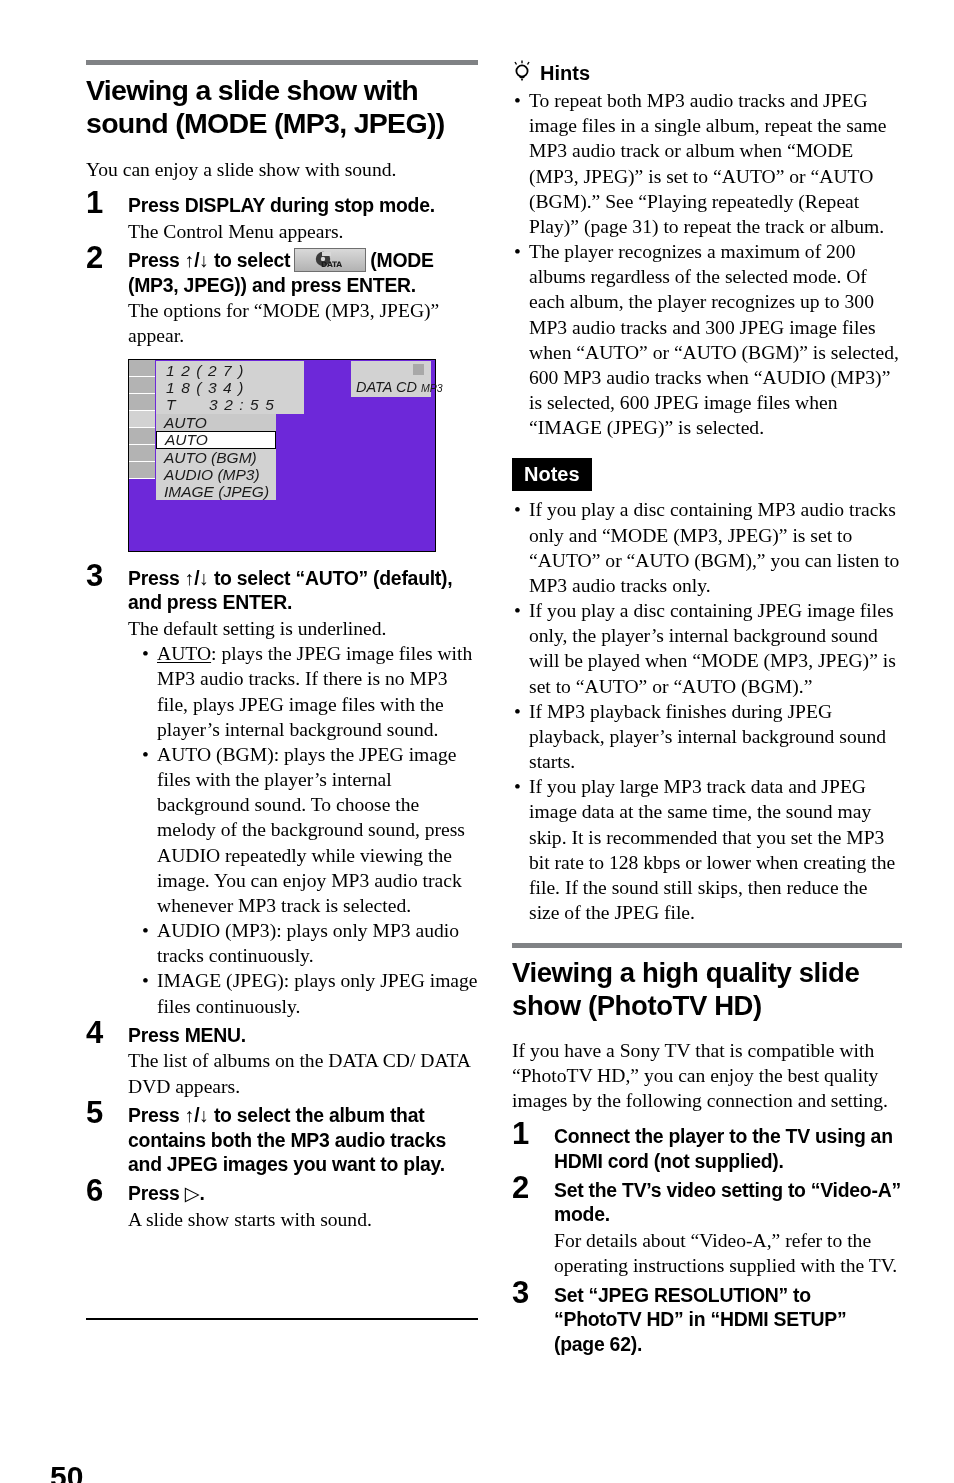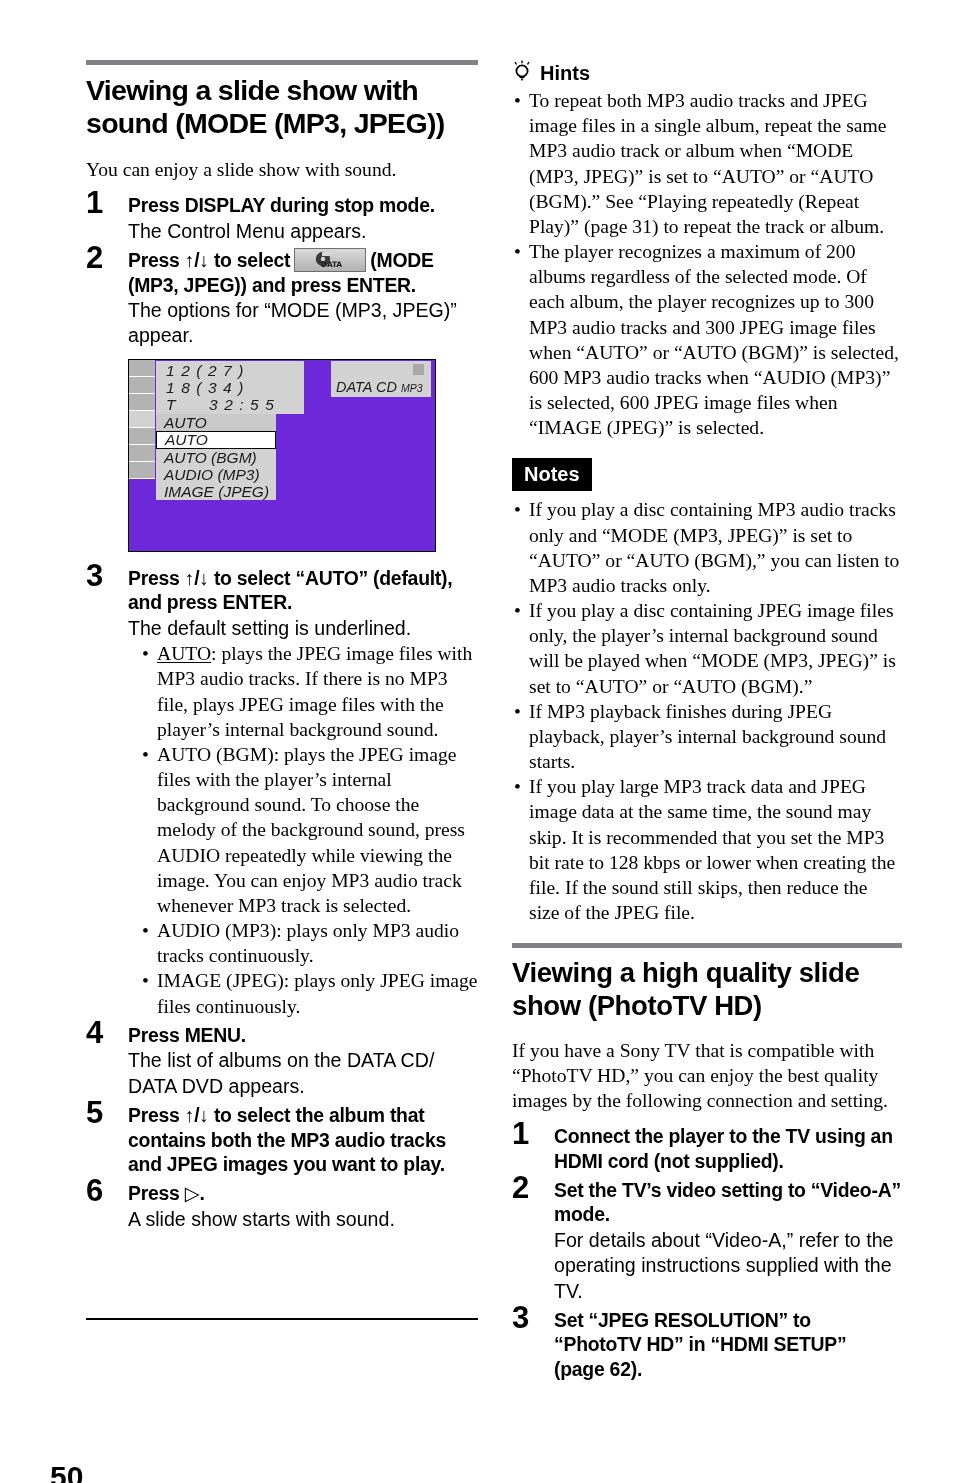--- a/index.html
+++ b/index.html
@@ -77,21 +77,21 @@
     line-height: 1;
   }
   .step .headline {
     font-family: "Liberation Sans", "DejaVu Sans", sans-serif;
     font-weight: bold;
     font-size: 19.4px;
     line-height: 1.27;
     letter-spacing: -0.25px;
   }
   .step .sub {
-    font-family: Liberation Sans, sans-serif;
+    font-family: Liberation Serif, serif;
     font-size: 19.6px;
     line-height: 1.29;
     margin-top: 1px;
   }
   .step.tight { margin-bottom: 4px; }
 
   
   .mode-icon {
     display: inline-block;
     vertical-align: -5px;
@@ -231,21 +231,21 @@
     width: 120px;
     line-height: 14px;
     padding-top: 1px;
     padding-bottom: 1px;
   }
 
   .disc-badge {
     position: absolute;
     right: 4px;
     top: 1px;
-    width: 100px;
+    width: 80px;
     height: 36px;
     background: #d2d2d2;
   }
   .disc-badge .sq {
     position: absolute;
     right: 7px;
     top: 3px;
     width: 11px;
     height: 11px;
     background: #a8a8a8;

